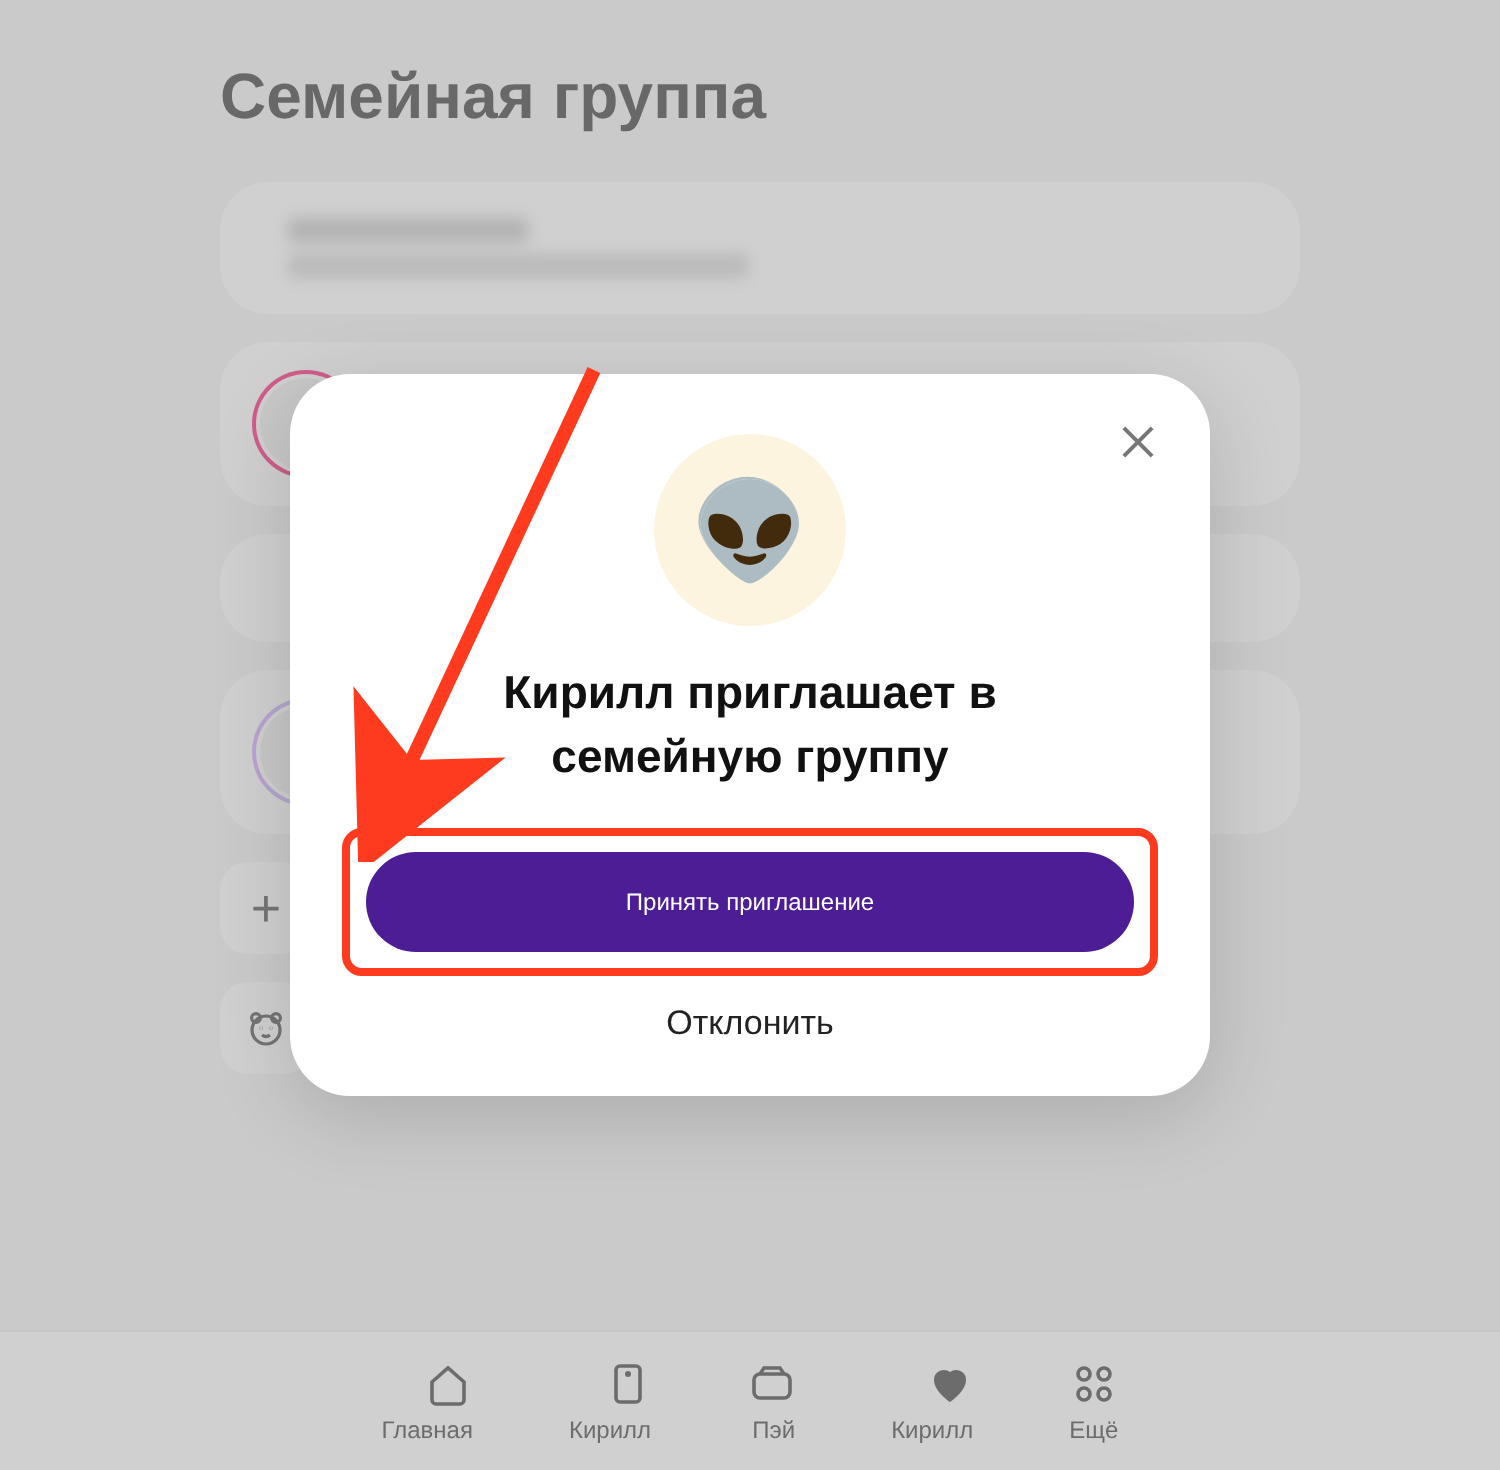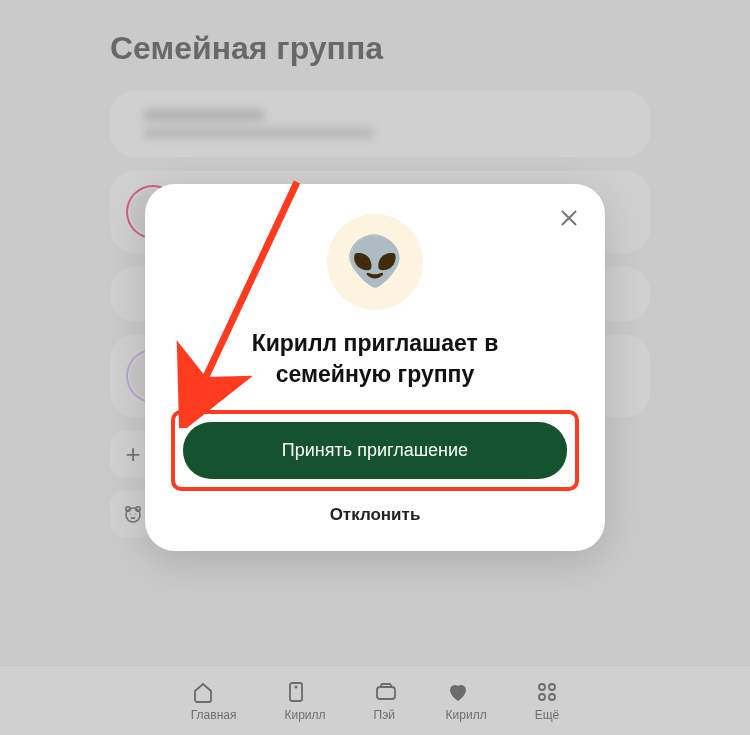--- a/index.html
+++ b/index.html
@@ -15,34 +15,34 @@
   .av.ring { background:#eee; box-shadow: 0 0 0 2px #fff, 0 0 0 4px #f06; }
   .av.ring2 { background:#eee; box-shadow: 0 0 0 2px #fff, 0 0 0 4px #c9a0ff; }
   .ln { height: 12px; background: #bbb; border-radius: 2px; }
   .ln1 { width: 120px; margin-bottom: 6px; }
   .ln2 { width: 230px; background:#ccc; }
   .sq { width: 46px; height: 46px; border-radius: 14px; background:#fff; display:flex;align-items:center;justify-content:center; font-size:26px; color:#333; }
 
   .section2 { font-size: 20px; font-weight: 700; color:#1a1a1a; margin: 30px 0 0 0; }
 
   .tabbar { position:absolute; left:0; right:0; bottom:0; height:70px; background:#fff; border-top:1px solid #e8e8e8; display:flex; justify-content:center; gap:48px; align-items:center; }
-  .tab { display:flex; flex-direction:column; align-items:flex-start; gap:4px; font-size:12px; color:#222; }
+  .tab { display:flex; flex-direction:column; align-items:flex-end; gap:4px; font-size:12px; color:#222; }
   .tab svg { width:24px; height:24px; }
 
   .overlay { position:absolute; inset:0; background:rgba(170,170,170,0.55); display:flex; align-items:center; justify-content:center; }
   .modal { width: 460px; background:#fff; border-radius: 30px; padding: 30px 30px 26px 30px; position:relative; text-align:center; box-shadow: 0 10px 40px rgba(0,0,0,0.15); }
   .close { position:absolute; top:22px; right:24px; width:24px; height:24px; cursor:pointer; }
   .close::before, .close::after { content:""; position:absolute; left:11px; top:2px; width:2px; height:20px; background:#777; }
   .close::before { transform: rotate(45deg); }
   .close::after { transform: rotate(-45deg); }
   .modal-av { width:96px; height:96px; border-radius:50%; background:#fdf4e0; margin: 0 auto 18px auto; display:flex; align-items:center; justify-content:center; font-size:48px; }
   .modal-title { font-size: 23px; font-weight:700; color:#111; line-height:1.35; margin: 8px 20px 20px 20px; }
   .highlight-box { border: 4px solid #ff3b1f; border-radius:10px; padding:8px; margin: 0 -4px; }
-  .accept-btn { width:100%; background:#14532d; color:#fff; border:none; border-radius: 28px; padding: 18px 0; font-size:18px; font-weight:500; cursor:pointer; }
-  .decline { display:block; margin-top:14px; font-size:17px; color:#222; background:none; border:none; cursor:pointer; width:100%;font-weight:bold; }
+  .accept-btn { width:100%; background:#4c1d95; color:#fff; border:none; border-radius: 28px; padding: 18px 0; font-size:12px; font-weight:500; cursor:pointer; }
+  .decline { display:block; margin-top:14px; font-size:17px; color:#222; background:none; border:none; cursor:pointer; width:100%; }
 
   
   .arrow { position:absolute; top:-16px; left:22px; width:200px; height:260px; pointer-events:none; }
 </style>
 </head>
 <body>
 
 <div class="page">
   <h1 class="page-title">Семейная группа</h1>
 

